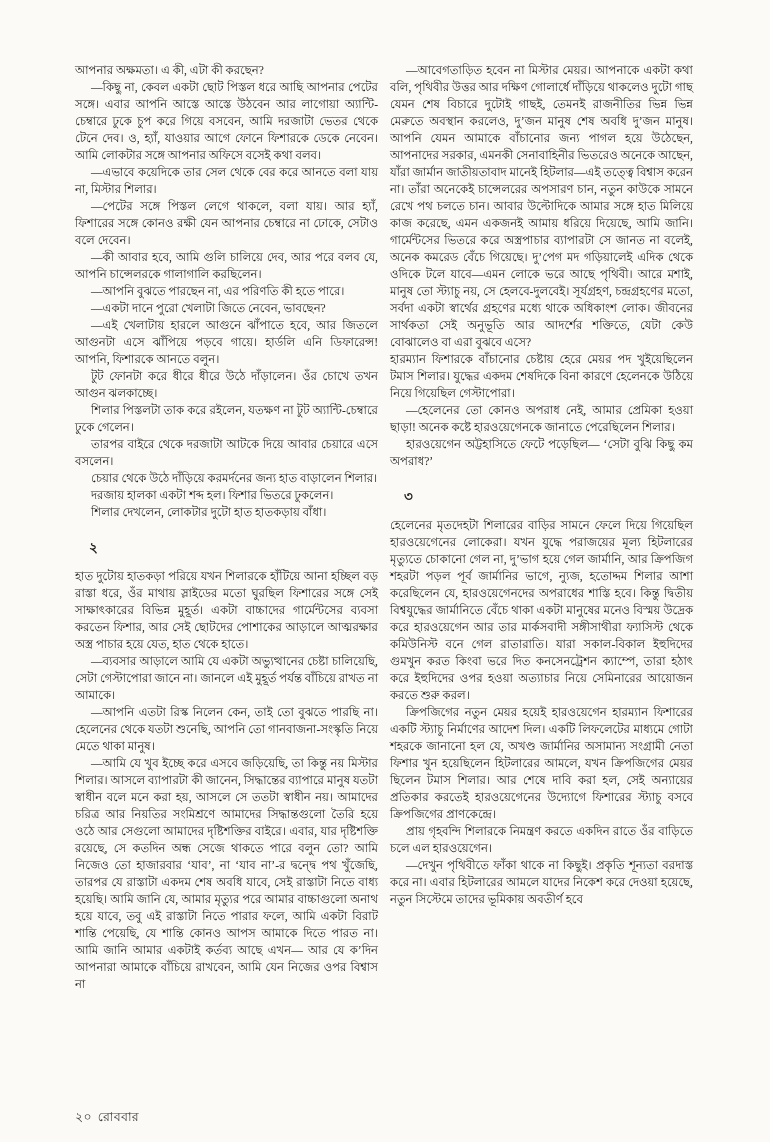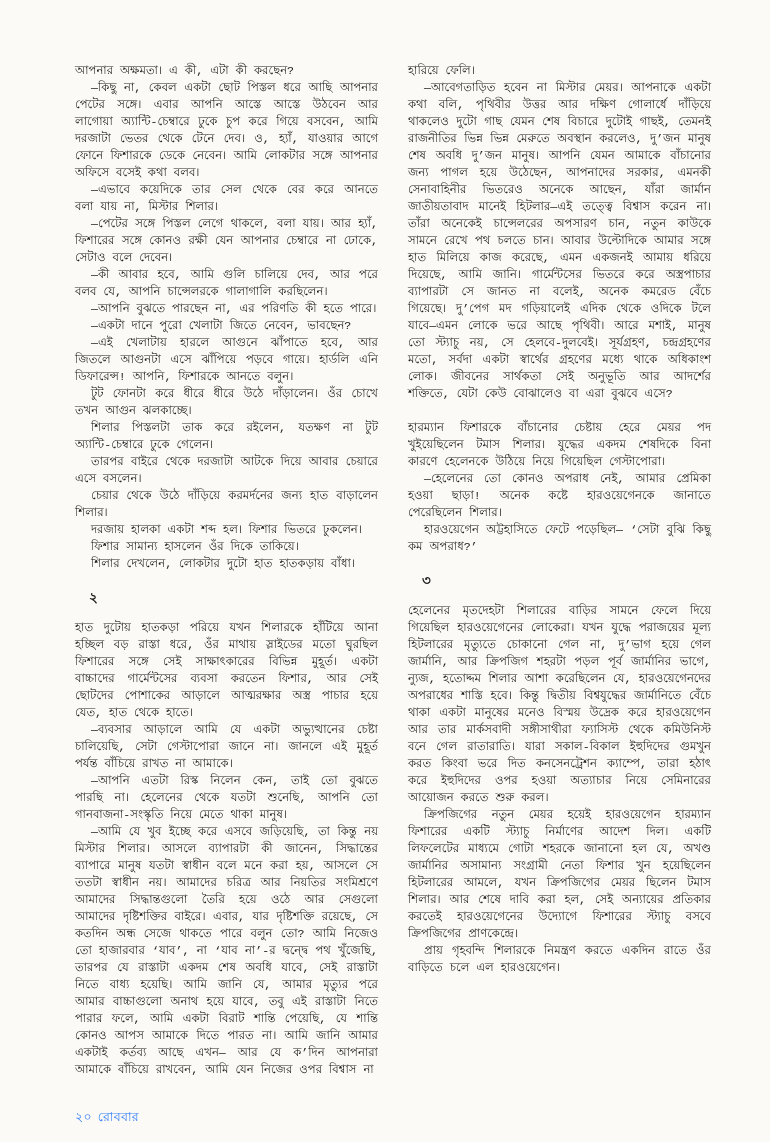--- a/index.html
+++ b/index.html
@@ -10,52 +10,51 @@
     margin: 0 auto;
     background: #fbfaf6;
     box-sizing: border-box;
     padding: 62px 66px 0 75px;
     overflow: hidden;
     font-family: "Liberation Serif", "DejaVu Serif", serif;
     color: #1c1c1c;
   }
   .columns {
     display: flex;
-    gap: 30px;
-    font-family: Liberation Mono, monospace;
+    gap: 12px;
   }
   .column {
     width: 303px;
     flex: 0 0 303px;
   }
   .para {
     margin: 0;
     font-size: 11.6px;
     line-height: 17px;
     text-align: justify;
     text-justify: inter-word;
     word-break: normal;
   }
   .para.indent { text-indent: 16px; }
-  .para.gap { margin-top: 17px; }
+  .para.gap { }
   .para.section {
     font-weight: bold;
     font-size: 13.5px;
     margin-top: 18px;
     margin-bottom: 12px;
     text-indent: 14px;
     text-align: left;
   }
   .footer {
     position: absolute;
     left: 75px;
     bottom: 14px;
     font-size: 12.5px;
     letter-spacing: 0.3px;
-    color: #3b82f6;
+    color: #404040;
   }
   .footer span { margin-right: 6px; }
 </style>
 </head>
 <body>
 
 <div class="page">
   <div class="columns">
     <div class="column" id="left-column">
         <p class="para">আপনার অক্ষমতা। এ কী, এটা কী করছেন?</p>
@@ -64,36 +63,35 @@
         <p class="para indent">—পেটের সঙ্গে পিস্তল লেগে থাকলে, বলা যায়। আর হ্যাঁ, ফিশারের সঙ্গে কোনও রক্ষী যেন আপনার চেম্বারে না ঢোকে, সেটাও বলে দেবেন।</p>
         <p class="para indent">—কী আবার হবে, আমি গুলি চালিয়ে দেব, আর পরে বলব যে, আপনি চান্সেলরকে গালাগালি করছিলেন।</p>
         <p class="para indent">—আপনি বুঝতে পারছেন না, এর পরিণতি কী হতে পারে।</p>
         <p class="para indent">—একটা দানে পুরো খেলাটা জিতে নেবেন, ভাবছেন?</p>
         <p class="para indent">—এই খেলাটায় হারলে আগুনে ঝাঁপাতে হবে, আর জিতলে আগুনটা এসে ঝাঁপিয়ে পড়বে গায়ে। হার্ডলি এনি ডিফারেন্স! আপনি, ফিশারকে আনতে বলুন।</p>
         <p class="para indent">টুট ফোনটা করে ধীরে ধীরে উঠে দাঁড়ালেন। ওঁর চোখে তখন আগুন ঝলকাচ্ছে।</p>
         <p class="para indent">শিলার পিস্তলটা তাক করে রইলেন, যতক্ষণ না টুট অ্যান্টি-চেম্বারে ঢুকে গেলেন।</p>
         <p class="para indent">তারপর বাইরে থেকে দরজাটা আটকে দিয়ে আবার চেয়ারে এসে বসলেন।</p>
         <p class="para indent">চেয়ার থেকে উঠে দাঁড়িয়ে করমর্দনের জন্য হাত বাড়ালেন শিলার।</p>
         <p class="para indent">দরজায় হালকা একটা শব্দ হল। ফিশার ভিতরে ঢুকলেন।</p>
-        <p class="para indent">ফিশার সামান্য হাসলেন ওঁর দিকে তাকিয়ে।</p>
         <p class="para indent">শিলার দেখলেন, লোকটার দুটো হাত হাতকড়ায় বাঁধা।</p>
         <p class="para section">২</p>
         <p class="para">হাত দুটোয় হাতকড়া পরিয়ে যখন শিলারকে হাঁটিয়ে আনা হচ্ছিল বড় রাস্তা ধরে, ওঁর মাথায় স্লাইডের মতো ঘুরছিল ফিশারের সঙ্গে সেই সাক্ষাৎকারের বিভিন্ন মুহূর্ত। একটা বাচ্চাদের গার্মেন্টসের ব্যবসা করতেন ফিশার, আর সেই ছোটদের পোশাকের আড়ালে আত্মরক্ষার অস্ত্র পাচার হয়ে যেত, হাত থেকে হাতে।</p>
         <p class="para indent">—ব্যবসার আড়ালে আমি যে একটা অভ্যুত্থানের চেষ্টা চালিয়েছি, সেটা গেস্টাপোরা জানে না। জানলে এই মুহূর্ত পর্যন্ত বাঁচিয়ে রাখত না আমাকে।</p>
         <p class="para indent">—আপনি এতটা রিস্ক নিলেন কেন, তাই তো বুঝতে পারছি না। হেলেনের থেকে যতটা শুনেছি, আপনি তো গানবাজনা-সংস্কৃতি নিয়ে মেতে থাকা মানুষ।</p>
         <p class="para indent">—আমি যে খুব ইচ্ছে করে এসবে জড়িয়েছি, তা কিন্তু নয় মিস্টার শিলার। আসলে ব্যাপারটা কী জানেন, সিদ্ধান্তের ব্যাপারে মানুষ যতটা স্বাধীন বলে মনে করা হয়, আসলে সে ততটা স্বাধীন নয়। আমাদের চরিত্র আর নিয়তির সংমিশ্রণে আমাদের সিদ্ধান্তগুলো তৈরি হয়ে ওঠে আর সেগুলো আমাদের দৃষ্টিশক্তির বাইরে। এবার, যার দৃষ্টিশক্তি রয়েছে, সে কতদিন অন্ধ সেজে থাকতে পারে বলুন তো? আমি নিজেও তো হাজারবার ‘যাব’, না ‘যাব না’-র দ্বন্দ্বে পথ খুঁজেছি, তারপর যে রাস্তাটা একদম শেষ অবধি যাবে, সেই রাস্তাটা নিতে বাধ্য হয়েছি। আমি জানি যে, আমার মৃত্যুর পরে আমার বাচ্চাগুলো অনাথ হয়ে যাবে, তবু এই রাস্তাটা নিতে পারার ফলে, আমি একটা বিরাট শান্তি পেয়েছি, যে শান্তি কোনও আপস আমাকে দিতে পারত না। আমি জানি আমার একটাই কর্তব্য আছে এখন— আর যে ক’দিন আপনারা আমাকে বাঁচিয়ে রাখবেন, আমি যেন নিজের ওপর বিশ্বাস না</p>
       </div>
     <div class="column" id="right-column">
-        <p class="para">হারিয়ে ফেলি।</p>
         <p class="para indent">—আবেগতাড়িত হবেন না মিস্টার মেয়র। আপনাকে একটা কথা বলি, পৃথিবীর উত্তর আর দক্ষিণ গোলার্ধে দাঁড়িয়ে থাকলেও দুটো গাছ যেমন শেষ বিচারে দুটোই গাছই, তেমনই রাজনীতির ভিন্ন ভিন্ন মেরুতে অবস্থান করলেও, দু’জন মানুষ শেষ অবধি দু’জন মানুষ। আপনি যেমন আমাকে বাঁচানোর জন্য পাগল হয়ে উঠেছেন, আপনাদের সরকার, এমনকী সেনাবাহিনীর ভিতরেও অনেকে আছেন, যাঁরা জার্মান জাতীয়তাবাদ মানেই হিটলার—এই তত্ত্বে বিশ্বাস করেন না। তাঁরা অনেকেই চান্সেলরের অপসারণ চান, নতুন কাউকে সামনে রেখে পথ চলতে চান। আবার উল্টোদিকে আমার সঙ্গে হাত মিলিয়ে কাজ করেছে, এমন একজনই আমায় ধরিয়ে দিয়েছে, আমি জানি। গার্মেন্টসের ভিতরে করে অস্ত্রপাচার ব্যাপারটা সে জানত না বলেই, অনেক কমরেড বেঁচে গিয়েছে। দু’পেগ মদ গড়িয়ালেই এদিক থেকে ওদিকে টলে যাবে—এমন লোকে ভরে আছে পৃথিবী। আরে মশাই, মানুষ তো স্ট্যাচু নয়, সে হেলবে-দুলবেই। সূর্যগ্রহণ, চন্দ্রগ্রহণের মতো, সর্বদা একটা স্বার্থের গ্রহণের মধ্যে থাকে অধিকাংশ লোক। জীবনের সার্থকতা সেই অনুভূতি আর আদর্শের শক্তিতে, যেটা কেউ বোঝালেও বা এরা বুঝবে এসে?</p>
         <p class="para gap">হারম্যান ফিশারকে বাঁচানোর চেষ্টায় হেরে মেয়র পদ খুইয়েছিলেন টমাস শিলার। যুদ্ধের একদম শেষদিকে বিনা কারণে হেলেনকে উঠিয়ে নিয়ে গিয়েছিল গেস্টাপোরা।</p>
         <p class="para indent">—হেলেনের তো কোনও অপরাধ নেই, আমার প্রেমিকা হওয়া ছাড়া! অনেক কষ্টে হারওয়েগেনকে জানাতে পেরেছিলেন শিলার।</p>
         <p class="para indent">হারওয়েগেন অট্টহাসিতে ফেটে পড়েছিল— ‘সেটা বুঝি কিছু কম অপরাধ?’</p>
         <p class="para section">৩</p>
         <p class="para">হেলেনের মৃতদেহটা শিলারের বাড়ির সামনে ফেলে দিয়ে গিয়েছিল হারওয়েগেনের লোকেরা। যখন যুদ্ধে পরাজয়ের মূল্য হিটলারের মৃত্যুতে চোকানো গেল না, দু’ভাগ হয়ে গেল জার্মানি, আর ক্রিপজিগ শহরটা পড়ল পূর্ব জার্মানির ভাগে, ন্যুজ, হতোদ্দম শিলার আশা করেছিলেন যে, হারওয়েগেনদের অপরাধের শাস্তি হবে। কিন্তু দ্বিতীয় বিশ্বযুদ্ধের জার্মানিতে বেঁচে থাকা একটা মানুষের মনেও বিস্ময় উদ্রেক করে হারওয়েগেন আর তার মার্কসবাদী সঙ্গীসাথীরা ফ্যাসিস্ট থেকে কমিউনিস্ট বনে গেল রাতারাতি। যারা সকাল-বিকাল ইহুদিদের গুমখুন করত কিংবা ভরে দিত কনসেনট্রেশন ক্যাম্পে, তারা হঠাৎ করে ইহুদিদের ওপর হওয়া অত্যাচার নিয়ে সেমিনারের আয়োজন করতে শুরু করল।</p>
         <p class="para indent">ক্রিপজিগের নতুন মেয়র হয়েই হারওয়েগেন হারম্যান ফিশারের একটি স্ট্যাচু নির্মাণের আদেশ দিল। একটি লিফলেটের মাধ্যমে গোটা শহরকে জানানো হল যে, অখণ্ড জার্মানির অসামান্য সংগ্রামী নেতা ফিশার খুন হয়েছিলেন হিটলারের আমলে, যখন ক্রিপজিগের মেয়র ছিলেন টমাস শিলার। আর শেষে দাবি করা হল, সেই অন্যায়ের প্রতিকার করতেই হারওয়েগেনের উদ্যোগে ফিশারের স্ট্যাচু বসবে ক্রিপজিগের প্রাণকেন্দ্রে।</p>
         <p class="para indent">প্রায় গৃহবন্দি শিলারকে নিমন্ত্রণ করতে একদিন রাতে ওঁর বাড়িতে চলে এল হারওয়েগেন।</p>
+        <p class="para indent">—দেখুন পৃথিবীতে ফাঁকা থাকে না কিছুই। প্রকৃতি শূন্যতা বরদাস্ত করে না। এবার হিটলারের আমলে যাদের নিকেশ করে দেওয়া হয়েছে, নতুন সিস্টেমে তাদের ভূমিকায় অবতীর্ণ হবে</p>
       </div>
   </div>
   <div class="footer">
     <span>২০</span><span>রোববার</span>
   </div>
 </div>
 
 </body></html>

